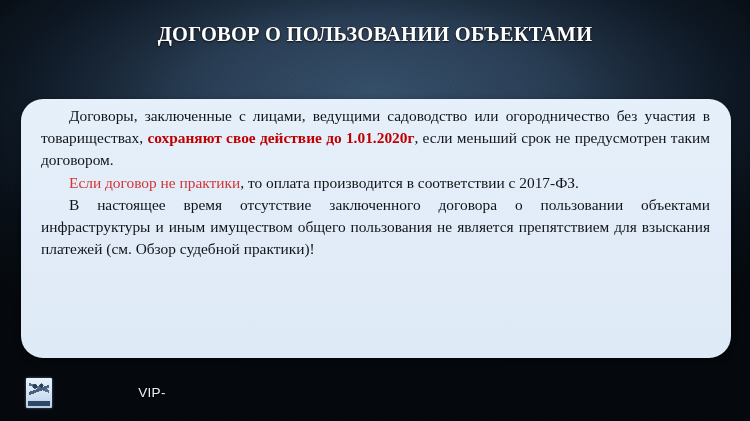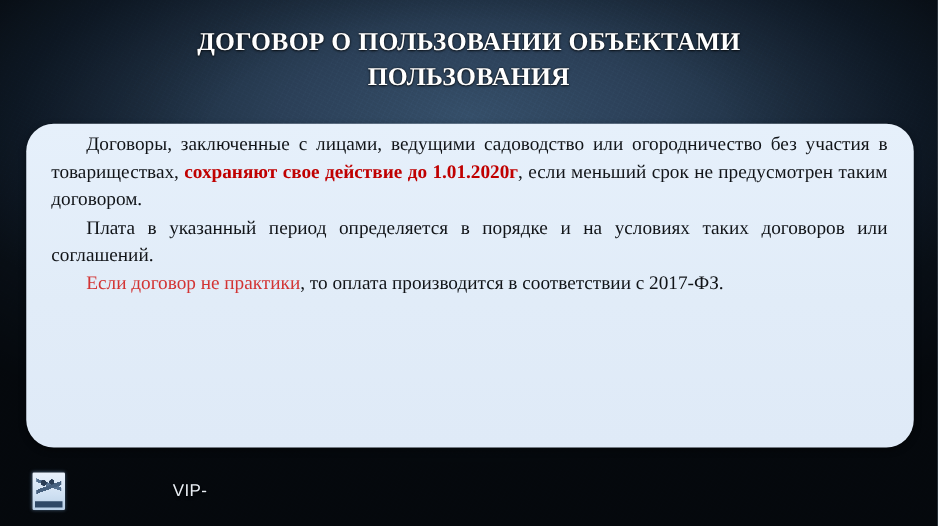--- a/index.html
+++ b/index.html
@@ -174,31 +174,30 @@
 </head>
 <body>
 
 <div id="slide">
 
   <div id="texture"></div>
   <div id="vignette"></div>
 
   <h1 id="title">
     <span class="tl">ДОГОВОР О ПОЛЬЗОВАНИИ ОБЪЕКТАМИ</span>
-    <span class="tl">ПОЛЬЗОВАНИЯ</span>
   </h1>
 
   <div id="card">
 
     <p class="para"><span>Договоры, заключенные с лицами, ведущими садоводство или огородничество без участия в товариществах, </span><span class="red-bold">сохраняют свое действие   до 1.01.2020г</span><span>, если меньший срок не предусмотрен таким договором.</span></p>
 
-    <p class="para">Плата в указанный период определяется в порядке и на условиях таких договоров или соглашений.</p>
 
     <p class="para"><span class="red">Если договор не практики</span><span>, то оплата производится в соответствии с 2017-ФЗ.</span></p>
 
+    <p class="para">В настоящее время отсутствие заключенного договора о пользовании объектами инфраструктуры и иным имуществом общего пользования не является препятствием для взыскания платежей (см. Обзор судебной практики)!</p>
 
   </div>
 
   <div id="watermark">
     <div id="wm-logo">
       <div class="lg-fig"></div>
       <div class="lg-bar"></div>
     </div>
     <div id="wm-text">
       <span>VIP-</span>

